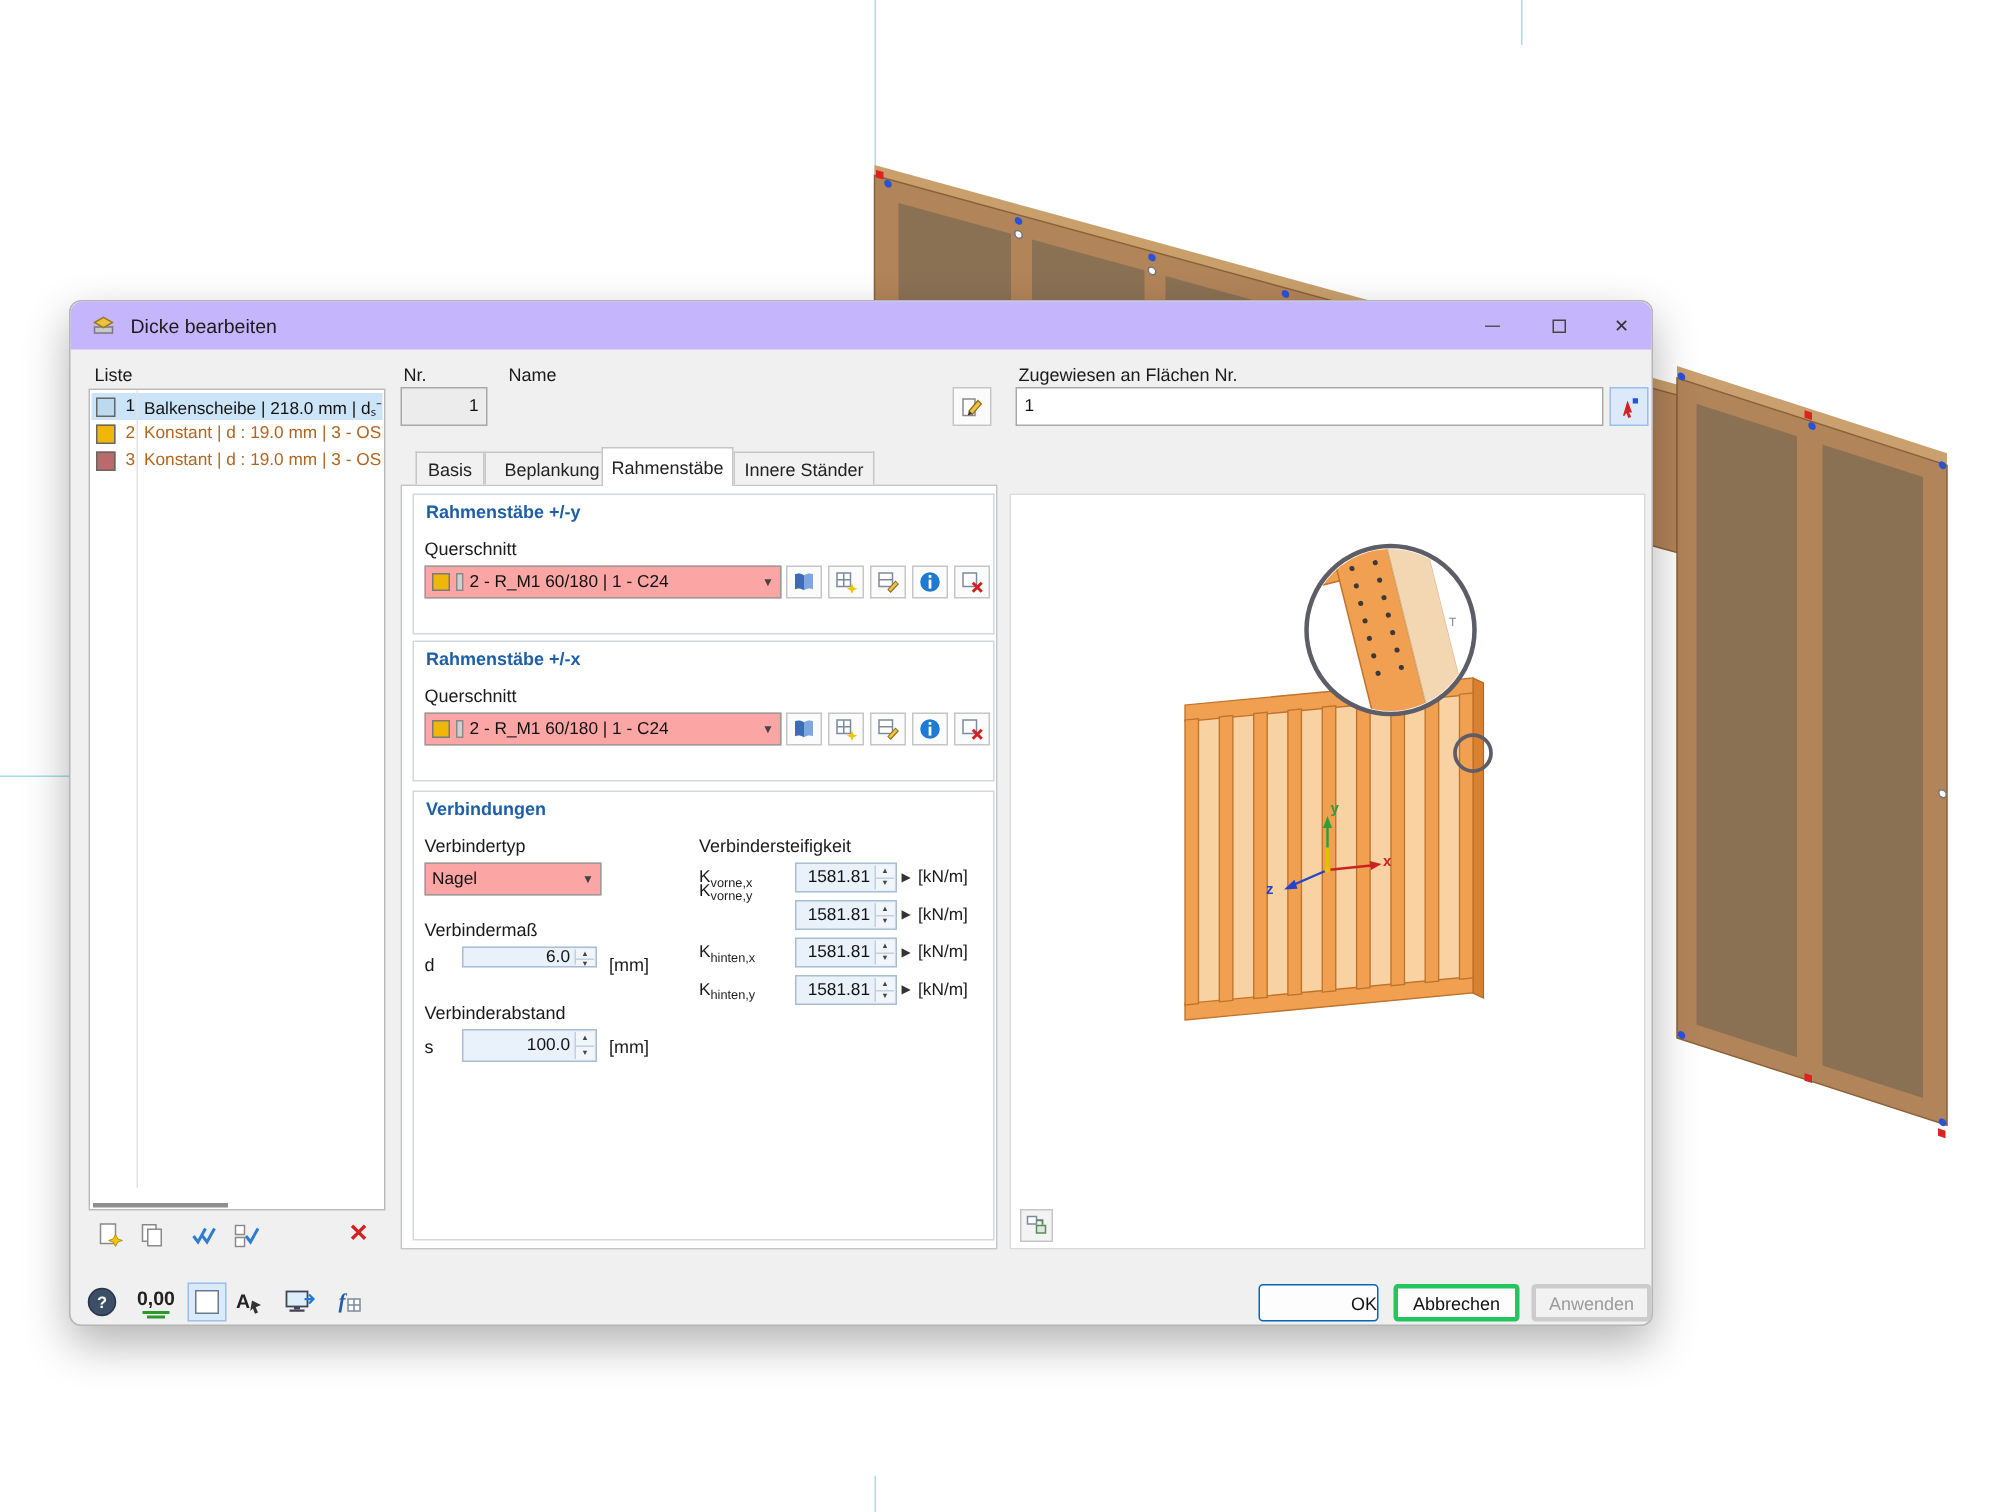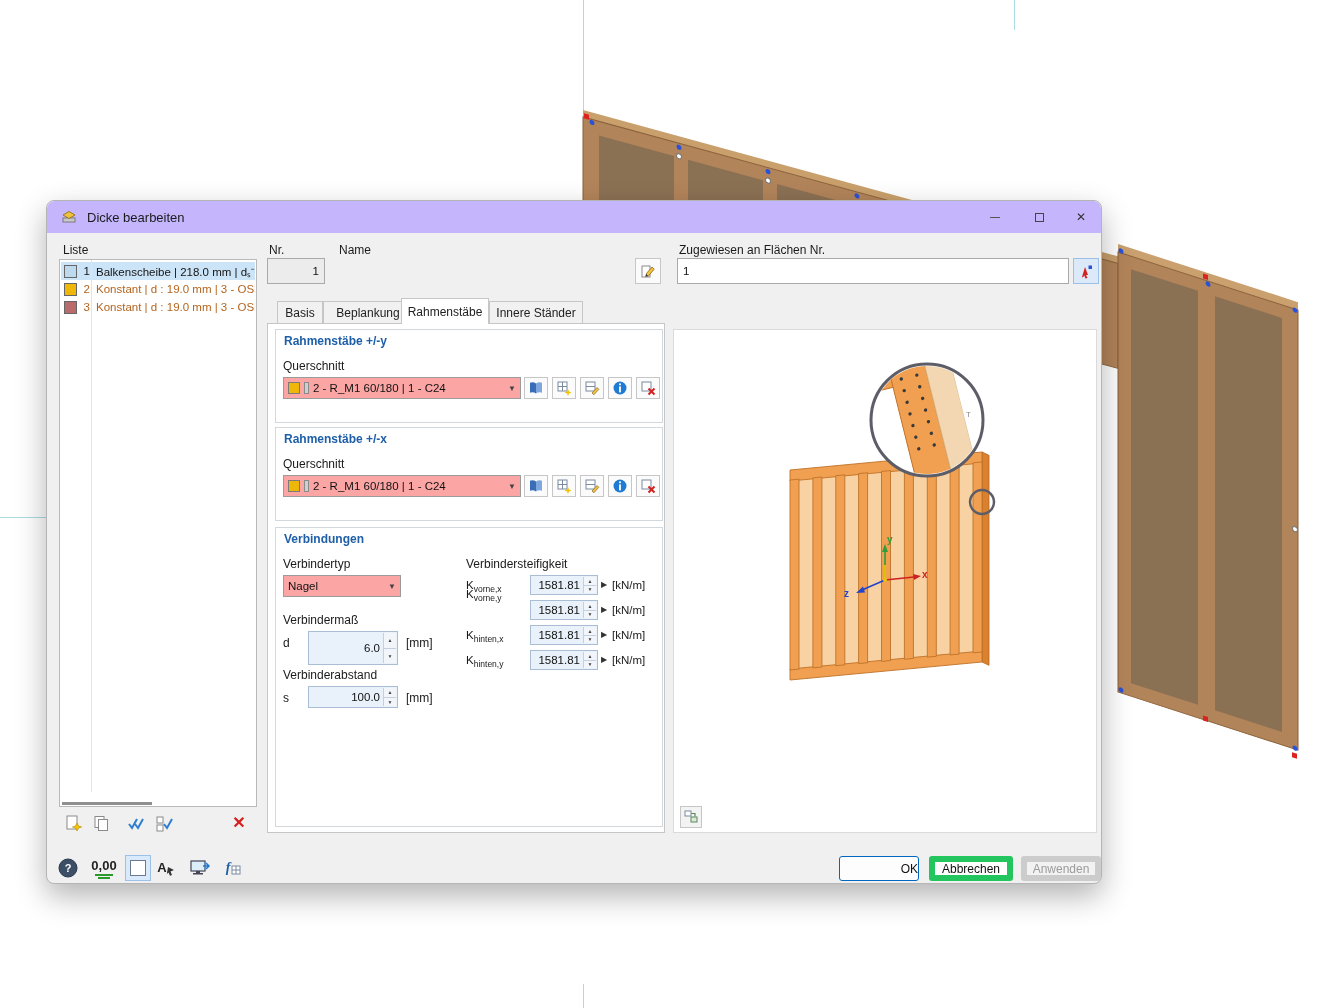--- a/index.html
+++ b/index.html
@@ -48,21 +48,21 @@
   
   .listpanel { position:absolute; background:#fff; border:1px solid #b9b9b9; overflow:hidden; }
   .lrow { position:absolute; left:1px; right:1px; height:18px; display:flex; align-items:center;
           font-size:11.5px; white-space:nowrap; overflow:hidden; }
   .lrow .sw { width:13px; height:13px; border:1px solid #666; margin-left:3px; flex:none; }
   .lrow .nr { width:13px; text-align:right; margin-right:6px; flex:none; }
   .lrow .txt { overflow:hidden; }
   .ldivider { position:absolute; width:1px; background:#e3e3e3; }
   .lscroll { position:absolute; height:3px; background:#8f8f8f; }
 
-  .pbtn { position:absolute; background:#fdfdfd; border:6px solid #22c55e; border-radius:3px;
+  .pbtn { position:absolute; background:#fdfdfd; border:3px solid #22c55e; border-radius:3px;
           font-size:12px; color:#111; display:flex; align-items:center; justify-content:center; }
   .pbtn.default { border-width:1px;justify-content:flex-end; }
   .pbtn.disabled { background:#f2f2f2; border-color:#cccccc; color:#9b9b9b; }
 
   .toolbtn { position:absolute; width:26px; height:26px; display:flex; align-items:center;
              justify-content:center; background:transparent; border:1px solid transparent; }
 
   .previewpanel { position:absolute; background:#fff; border:1px solid #dadada; overflow:hidden; }
   .axis-label { position:absolute; font-size:10px; font-weight:bold; }
 </style>
@@ -317,21 +317,21 @@
       <div class="gtitle" style="color: rgb(30, 95, 168);">Verbindungen</div>
 
       <div class="lbl" style="left:7px;top:29px">Verbindertyp</div>
       <div class="combo" style="left:7px;top:47px;width:118px;height:22px">
         <span>Nagel</span>
         <span class="chev">▼</span>
       </div>
 
       <div class="lbl" style="left:7px;top:85px">Verbindermaß</div>
       <div class="lbl" style="left:7px;top:108px">d</div>
-      <div class="field numfield" style="left:32px;top:103px;width:90px;height:34px">
+      <div class="field numfield" style="left:32px;top:103px;width:90px;height:14px">
         <span>6.0</span>
         <span class="spin">
             <i>▲</i>
             <i>▼</i>
           </span>
       </div>
       <div class="lbl" style="left:130px;top:108px">[mm]</div>
 
       <div class="lbl" style="left:7px;top:140px">Verbinderabstand</div>
       <div class="lbl" style="left:7px;top:163px">s</div>

